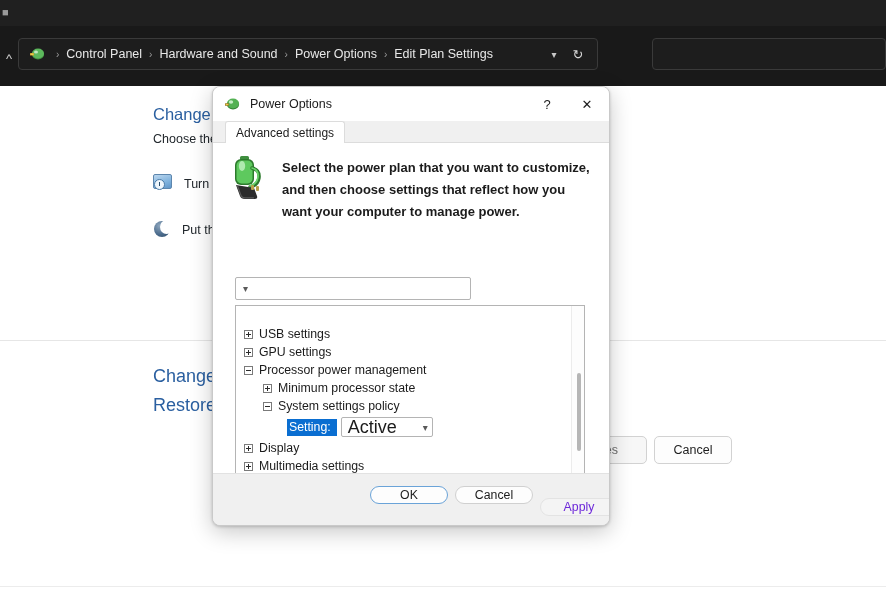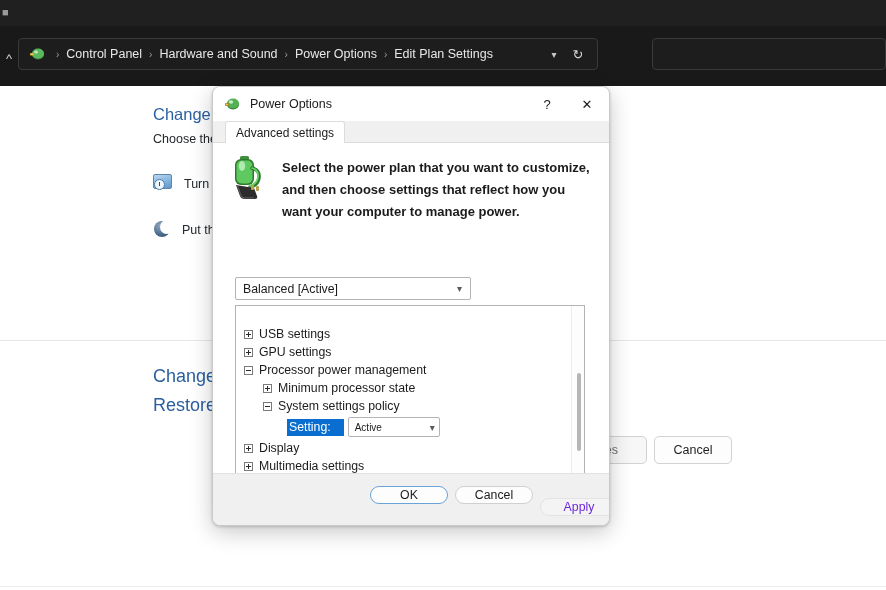--- a/index.html
+++ b/index.html
@@ -399,36 +399,36 @@
   .setting-row {
     height: 24px;
     display: flex;
     align-items: center;
     padding-left: 51px;
   }
   .setting-label {
     background: #0a6ed1;
     color: #ffffff;
     font-size: 12.3px;
-    padding: 1px 13px 2px 2px;
+    padding: 1px 6px 2px 2px;
     margin-right: 4px;
   }
   .setting-combo {
     width: 92px; height: 20px;
     background: #ffffff;
     border: 1px solid #b4b4b4;
     border-radius: 2px;
     display: flex;
     align-items: center;
     padding: 0 4px 0 6px;
     cursor: default;
   }
   .setting-combo .val {
     flex: 1 1 auto;
-    font-size: 10px;
+    font-size: 18px;
     color: #1b1b1b;
   }
   .setting-combo .chev {
     font-size: 10px;
     color: #5a5a5a;
   }
 
   .tree-scrollbar {
     position: absolute;
     right: 0; top: 0;
@@ -595,21 +595,20 @@
             <path d="M9 30 l4 11 q1 3 5 3 l10 0 q3 0 2 -3 l-3 -8" fill="#2c2c2c"></path>
             <path d="M10.5 31 l3.6 9.6 q0.8 2.2 3.8 2.2 l9 0" stroke="#5a5a5a" stroke-width="1.2" fill="none"></path>
             <rect x="24" y="30" width="3" height="5" rx="1" fill="#b9a04a"></rect>
             <rect x="29" y="31" width="3" height="5" rx="1" fill="#b9a04a"></rect>
           </svg>
         </span>
         <span class="intro-text">Select the power plan that you want to customize, and then choose settings that reflect how you want your computer to manage power.</span>
       </div>
 
       <div class="plan-select">
-        <span class="val">Balanced [Active]</span>
         <span class="chev">▾</span>
       </div>
 
       <div class="treebox">
         <div class="treelist">
 
           <div class="trow lvl0">
             <span class="exp plus"></span>
             <span class="tlabel">USB settings</span>
           </div>

